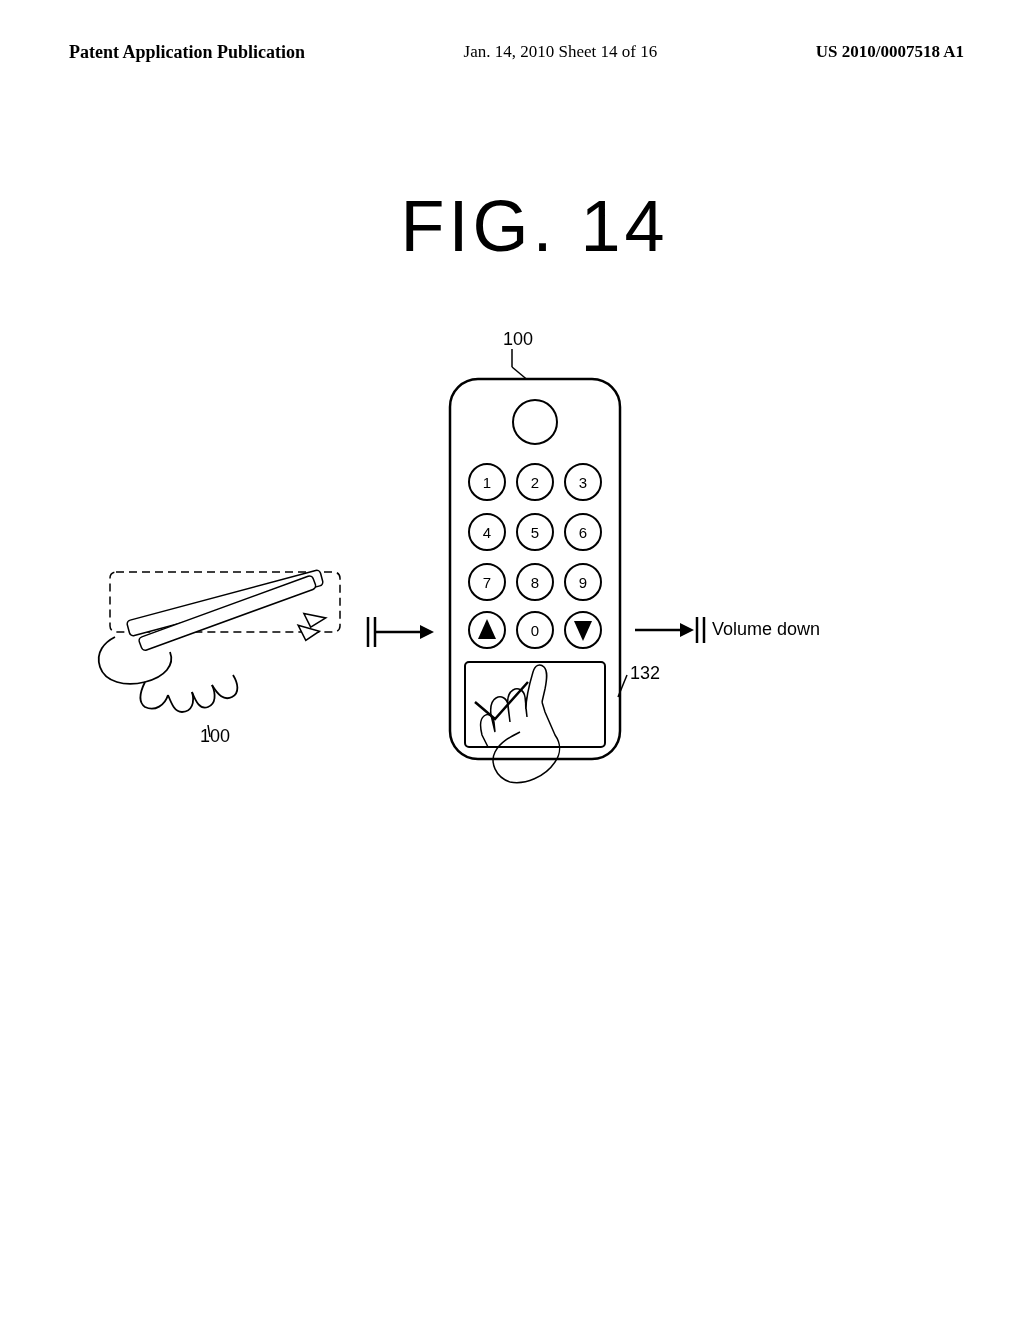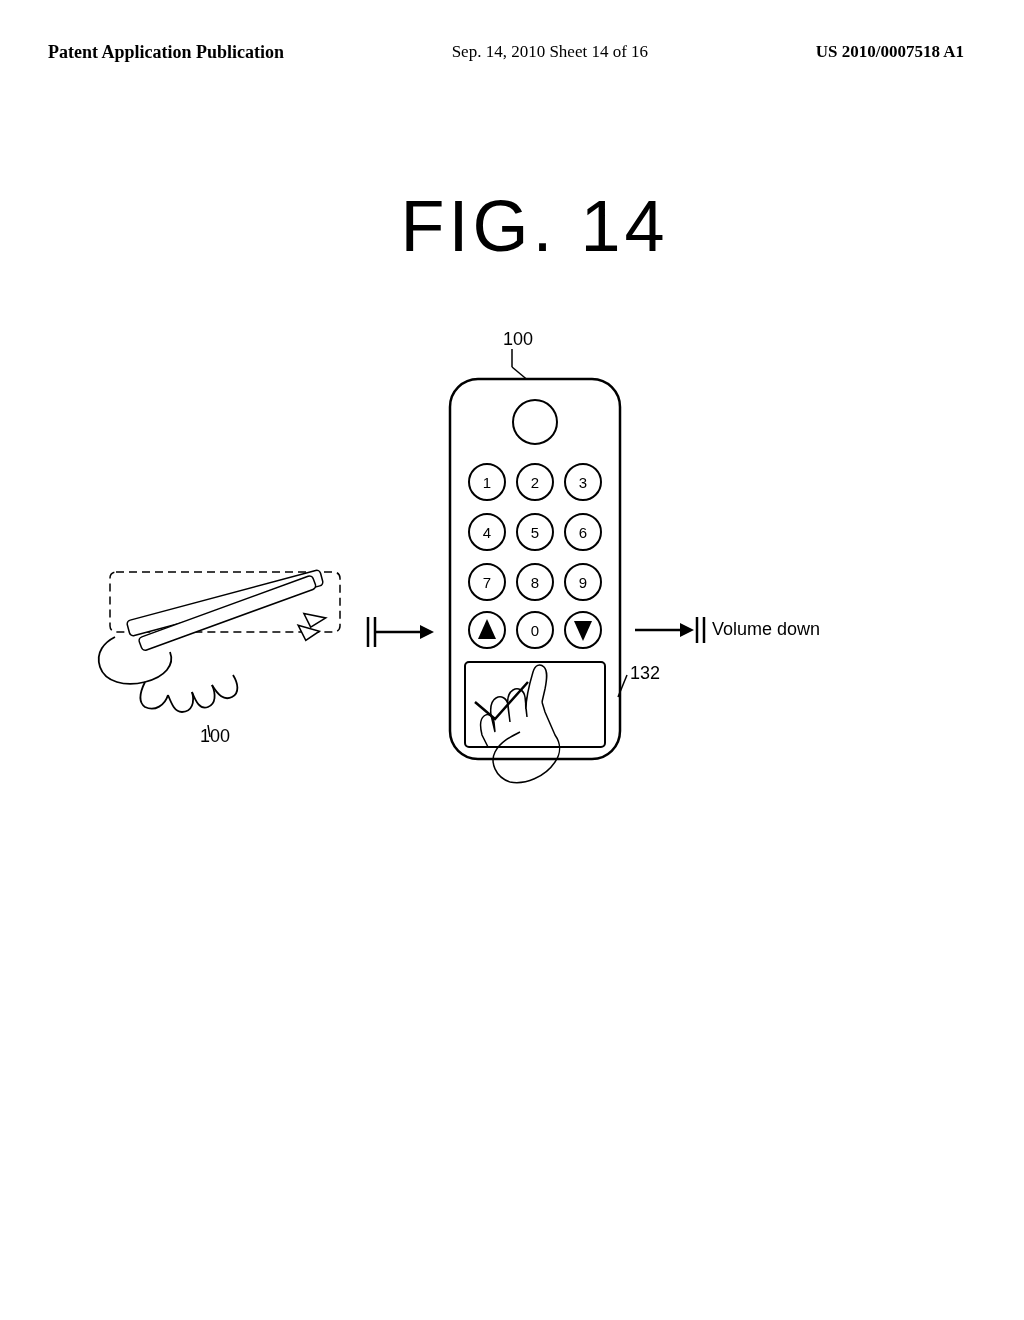--- a/index.html
+++ b/index.html
@@ -9,21 +9,21 @@
       background: #fff;
       font-family: 'Times New Roman', Times, serif;
       position: relative;
       overflow: hidden;
     }
 
     .header {
       display: flex;
       justify-content: space-between;
       align-items: flex-start;
-      padding: 40px 60px 0 48px;
+      padding: 40px 60px 0 69px;
     }
 
     .header-left {
       font-size: 18px;
       font-weight: bold;
       line-height: 1.4;
     }
 
     .header-center {
       font-size: 17px;
@@ -61,21 +61,21 @@
       left: 0;
       width: 100%;
       height: 100%;
     }
   </style>
 </head>
 <body>
 
 <div class="header">
   <div class="header-left">Patent Application Publication</div>
-  <div class="header-center">Sep. 14, 2010  Sheet 14 of 16</div>
+  <div class="header-center">Jan. 14, 2010  Sheet 14 of 16</div>
   <div class="header-right">US 2010/0007518 A1</div>
 </div>
 
 <div class="fig-title">FIG.  14</div>
 
 <div class="diagram-area">
   <svg class="main-diagram" viewBox="0 0 1024 750" xmlns="http://www.w3.org/2000/svg">
 
     <text x="503" y="38" font-size="18" font-family="Arial, sans-serif">100</text>
     <line x1="512" y1="42" x2="512" y2="60" stroke="#000" stroke-width="1.5"></line>

